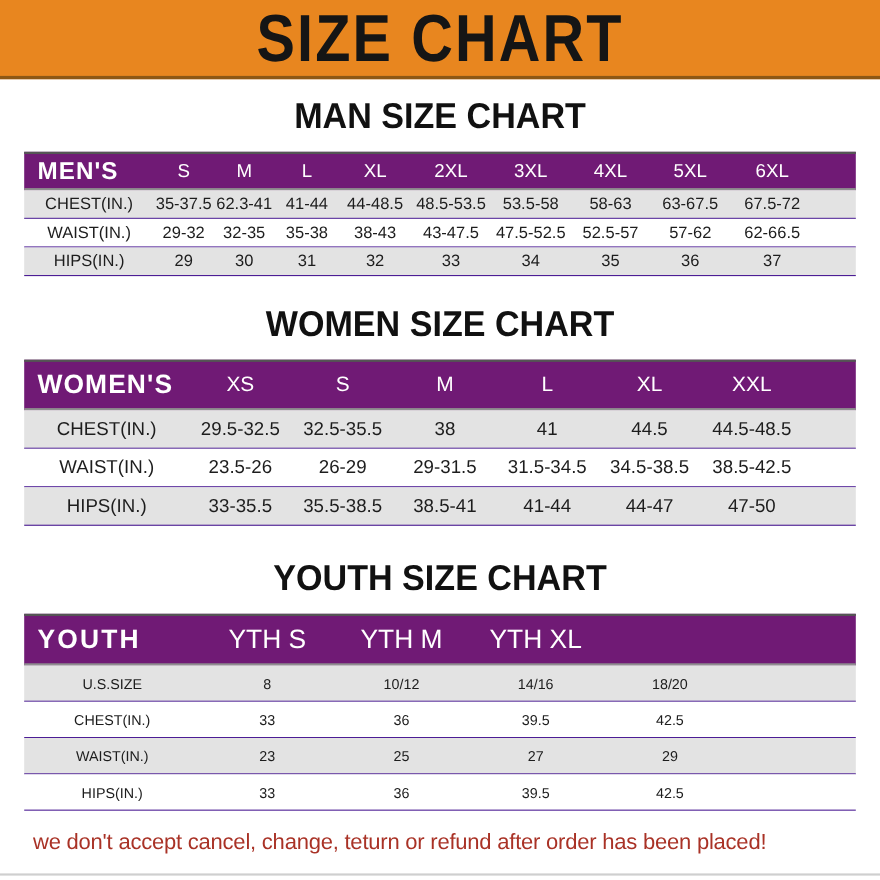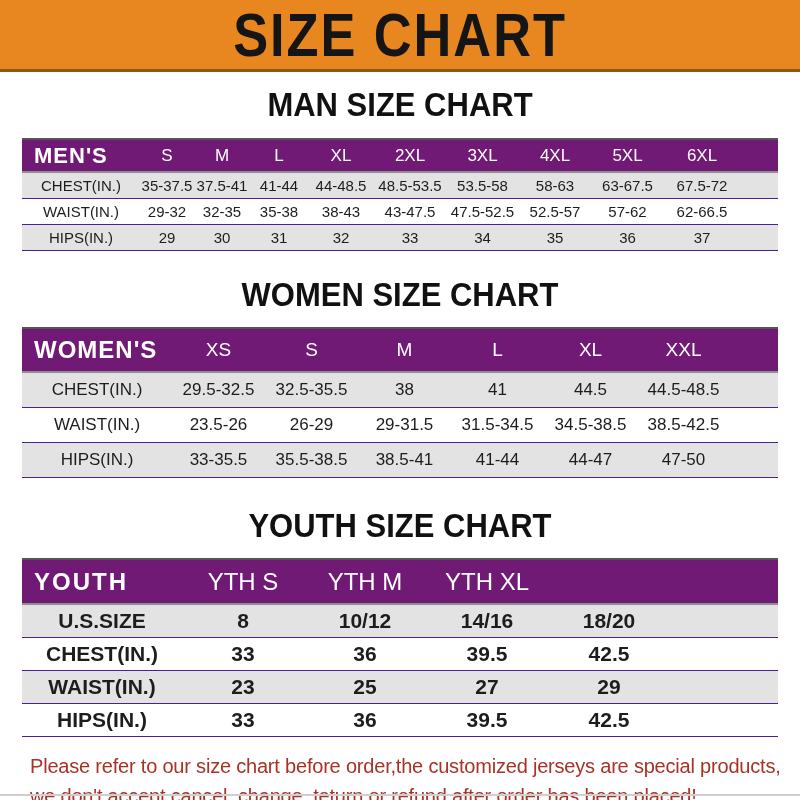--- a/index.html
+++ b/index.html
@@ -76,21 +76,21 @@
   .women .hrow   { height: 42px; }
   .women .corner { font-size: 24px; }
   .women .hcell  { font-size: 19px; }
   .women .drow   { height: 34px; font-size: 17px; }
 
   
   .youth-grid { grid-template-columns: 160px 122px 122px 122px 122px; }
   .youth .hrow   { height: 43px; }
   .youth .corner { font-size: 24px; letter-spacing: 2px; }
   .youth .hcell  { font-size: 24px; }
-  .youth .drow   { height: 32px; font-size: 21px; font-weight: bold; }
+  .youth .drow   { height: 32px; font-size: 13px; }
 
   
   .note {
     margin: 14px 0 0 30px;
     color: #A93226;
     font-size: 20px;
     line-height: 30px;
     letter-spacing: -0.2px;
   }
   .note p { margin: 0; }
@@ -123,21 +123,21 @@
       <div class="hcell">2XL</div>
       <div class="hcell">3XL</div>
       <div class="hcell">4XL</div>
       <div class="hcell">5XL</div>
       <div class="hcell">6XL</div>
     </div>
 
     <div class="drow men-grid gray">
       <div class="rlabel">CHEST(IN.)</div>
       <div class="dcell">35-37.5</div>
-      <div class="dcell">37.5-41</div>
+      <div class="dcell">62.3-41</div>
       <div class="dcell">41-44</div>
       <div class="dcell">44-48.5</div>
       <div class="dcell">48.5-53.5</div>
       <div class="dcell">53.5-58</div>
       <div class="dcell">58-63</div>
       <div class="dcell">63-67.5</div>
       <div class="dcell">67.5-72</div>
     </div>
 
     <div class="drow men-grid white">
@@ -248,19 +248,18 @@
     <div class="drow youth-grid white">
       <div class="rlabel">HIPS(IN.)</div>
       <div class="dcell">33</div>
       <div class="dcell">36</div>
       <div class="dcell">39.5</div>
       <div class="dcell">42.5</div>
     </div>
   </section>
 
   <footer class="note">
-    <p>Please refer to our size chart before order,the customized jerseys are special products,</p>
     <p>we don't accept cancel, change, teturn or refund after order has been placed!</p>
   </footer>
 
   <div class="bottom-line"></div>
 
 </div>
 
 </body></html>

